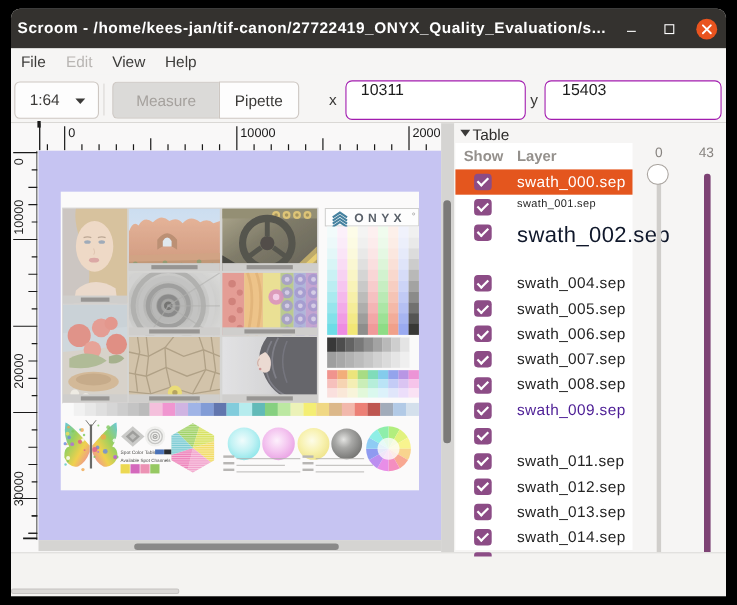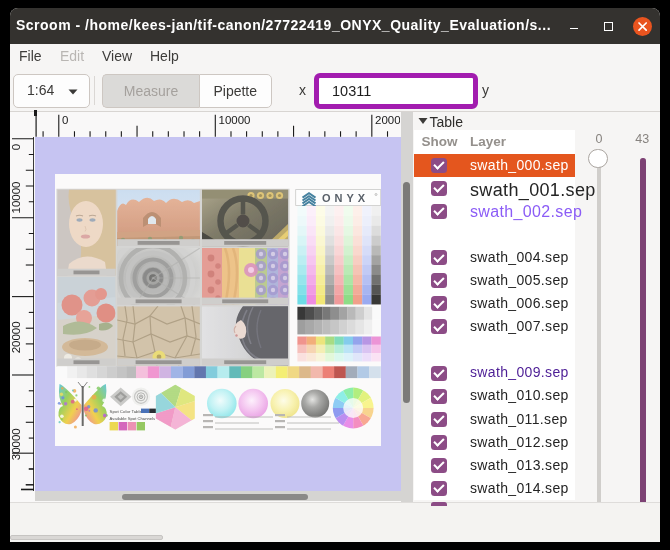--- a/index.html
+++ b/index.html
@@ -1,19 +1,19 @@
 <!DOCTYPE html>
 <html><head><meta charset="utf-8"><style>
 * { margin:0; padding:0; box-sizing:border-box; }
 body { width:670px; height:550px; background:#000; font-family:"Liberation Sans",sans-serif; position:relative; overflow:hidden; }
 #win { position:absolute; left:10px; top:8px; width:650px; height:534px; background:#f6f5f4; border-radius:8px 8px 0 0; overflow:hidden; }
 .cb { position:absolute; width:16px; height:15px; background:#8c4c86; border-radius:3.5px; }
 .cb::after { content:""; position:absolute; left:3.2px; top:3.4px; width:8.2px; height:4.2px; border-left:2.6px solid #fff; border-bottom:2.6px solid #fff; transform:rotate(-45deg); transform-origin:center; }
 .btn { position:absolute; background:#fdfdfd; border:1px solid #cdc7c2; font-size:14px; color:#3b3a38; display:flex; align-items:center; justify-content:center; }
-.entry { position:absolute; background:#ffffff; border:5px solid #a21caf; border-radius:6px; font-size:14.5px; color:#1c1c1c; display:flex; align-items:center; }
+.entry { position:absolute; background:#ffffff; border:1px solid #a21caf; border-radius:6px; font-size:14.5px; color:#1c1c1c; display:flex; }
 </style></head><body>
 <div id="win">
 
   <div style="position:absolute;left:0;top:0;width:650px;height:36.3px;background:#34322f;">
     <div style="position:absolute;left:6px;top:9px;width:560px;font-size:14px;font-weight:bold;color:#ffffff;white-space:nowrap;overflow:hidden;letter-spacing:0.5px;">Scroom - /home/kees-jan/tif-canon/27722419_ONYX_Quality_Evaluation/s...</div>
     <div style="position:absolute;left:559.8px;top:19.7px;width:8.4px;height:1.8px;background:#fff;"></div>
     <div style="position:absolute;left:593.5px;top:14px;width:9px;height:9px;border:1.4px solid #fff;"></div>
     <div style="position:absolute;left:622.7px;top:9px;width:19.2px;height:19.2px;border-radius:50%;background:#e9541f;">
       <svg width="19.2" height="19.2">
           <path d="M6 6 L13.2 13.2 M13.2 6 L6 13.2" stroke="#fff" stroke-width="1.7" stroke-linecap="round"></path>
@@ -36,20 +36,23 @@
         </svg>
     </div>
     <div style="position:absolute;left:83.5px;top:8px;width:1px;height:29px;background:#dad7d4;"></div>
     <div class="btn" style="left:189px;top:5.5px;width:72.5px;height:34.5px;border-radius:0 5px 5px 0;">Pipette</div>
     <div class="btn" style="left:92px;top:5.5px;width:97px;height:34.5px;border-radius:5px 0 0 5px;background:#dbdad8;color:#a5a19d;border-right:none;">Measure</div>
     <span style="position:absolute;left:289px;top:14px;font-size:14px;color:#3b3a38;">x</span>
     <div class="entry" style="left:304px;top:4.5px;width:164px;height:36px;">
         <span style="margin-left:13px;">10311</span>
       </div>
     <span style="position:absolute;left:472px;top:14px;font-size:14px;color:#3b3a38;">y</span>
+    <div class="entry" style="left:485px;top:4.5px;width:161px;height:36px;">
+        <span style="margin-left:15px;">15403</span>
+      </div>
   </div>
 
   <div style="position:absolute;left:0;top:103.5px;width:650px;height:391.5px;background:#f9f8f8;">
   </div>
 
   <div style="position:absolute;left:24px;top:104px;width:366px;height:24.7px;background:#f9f8f8;"></div>
   <svg width="365.5" height="24.7" viewBox="0 0 365.5 24.7" style="position:absolute;left:24.5px;top:104px">
       <line x1="1" y1="0" x2="1" y2="24.7" stroke="#1a1a1a" stroke-width="1.2"></line>
       <line x1="8.0" y1="24.7" x2="8.0" y2="19.2" stroke="#1a1a1a" stroke-width="1.1"></line>
       <line x1="23.7" y1="24.7" x2="23.7" y2="2.7" stroke="#1a1a1a" stroke-width="1.1"></line>
@@ -671,49 +674,52 @@
     </svg>
   <span style="position:absolute;left:419.5px;top:105.5px;font-size:14px;color:#2e2d2b;">Table</span>
   <span style="position:absolute;left:411.5px;top:125.5px;font-size:13.5px;font-weight:bold;color:#94908c;">Show</span>
   <span style="position:absolute;left:460px;top:125.5px;font-size:13.5px;font-weight:bold;color:#94908c;">Layer</span>
   <div style="position:absolute;left:404px;top:145.6px;width:160.5px;height:23.07px;background:#e4561e;">
       <span class="cb" style="left:17.2px;top:4.4px;"></span>
       <span style="position:absolute;left:56px;top:3.2px;font-size:14px;color:#ffffff;letter-spacing:0.35px;">swath_000.sep</span>
     </div>
 <div style="position:absolute;left:404px;top:168.7px;width:160.5px;height:23.07px;">
       <span class="cb" style="left:17.2px;top:4.4px;"></span>
-      <span style="position:absolute;left:56px;top:3.2px;font-size:18px;color:#242424;letter-spacing:0.35px;">swath_001.sep</span>
+      <span style="position:absolute;left:56px;top:3.2px;font-size:10px;color:#242424;letter-spacing:0.35px;">swath_001.sep</span>
     </div>
 <div style="position:absolute;left:404px;top:191.7px;width:160.5px;height:23.07px;">
       <span class="cb" style="left:17.2px;top:4.4px;"></span>
-      <span style="position:absolute;left:56px;top:3.2px;font-size:16px;color:#8b5cf6;letter-spacing:0.35px;">swath_002.sep</span>
+      <span style="position:absolute;left:56px;top:3.2px;font-size:20px;color:#0f172a;letter-spacing:0.35px;">swath_002.sep</span>
     </div>
 <div style="position:absolute;left:404px;top:237.9px;width:160.5px;height:23.07px;">
       <span class="cb" style="left:17.2px;top:4.4px;"></span>
       <span style="position:absolute;left:56px;top:3.2px;font-size:14px;color:#242424;letter-spacing:0.35px;">swath_004.sep</span>
     </div>
 <div style="position:absolute;left:404px;top:260.9px;width:160.5px;height:23.07px;">
       <span class="cb" style="left:17.2px;top:4.4px;"></span>
       <span style="position:absolute;left:56px;top:3.2px;font-size:14px;color:#242424;letter-spacing:0.35px;">swath_005.sep</span>
     </div>
 <div style="position:absolute;left:404px;top:284.0px;width:160.5px;height:23.07px;">
       <span class="cb" style="left:17.2px;top:4.4px;"></span>
       <span style="position:absolute;left:56px;top:3.2px;font-size:14px;color:#242424;letter-spacing:0.35px;">swath_006.sep</span>
     </div>
 <div style="position:absolute;left:404px;top:307.1px;width:160.5px;height:23.07px;">
       <span class="cb" style="left:17.2px;top:4.4px;"></span>
       <span style="position:absolute;left:56px;top:3.2px;font-size:14px;color:#242424;letter-spacing:0.35px;">swath_007.sep</span>
     </div>
+<div style="position:absolute;left:404px;top:330.2px;width:160.5px;height:23.07px;">
+      <span class="cb" style="left:17.2px;top:4.4px;"></span>
+      <span style="position:absolute;left:56px;top:3.2px;font-size:14px;color:#242424;letter-spacing:0.35px;">swath_008.sep</span>
+    </div>
 <div style="position:absolute;left:404px;top:353.2px;width:160.5px;height:23.07px;">
       <span class="cb" style="left:17.2px;top:4.4px;"></span>
       <span style="position:absolute;left:56px;top:3.2px;font-size:14px;color:#4c1d95;letter-spacing:0.35px;">swath_009.sep</span>
     </div>
 <div style="position:absolute;left:404px;top:376.3px;width:160.5px;height:23.07px;">
       <span class="cb" style="left:17.2px;top:4.4px;"></span>
-      <span style="position:absolute;left:56px;top:3.2px;font-size:14px;color:#242424;letter-spacing:0.35px;">swath_010.sep</span>
     </div>
 <div style="position:absolute;left:404px;top:399.4px;width:160.5px;height:23.07px;">
       <span class="cb" style="left:17.2px;top:4.4px;"></span>
       <span style="position:absolute;left:56px;top:3.2px;font-size:14px;color:#242424;letter-spacing:0.35px;">swath_011.sep</span>
     </div>
 <div style="position:absolute;left:404px;top:422.4px;width:160.5px;height:23.07px;">
       <span class="cb" style="left:17.2px;top:4.4px;"></span>
       <span style="position:absolute;left:56px;top:3.2px;font-size:14px;color:#242424;letter-spacing:0.35px;">swath_012.sep</span>
     </div>
 <div style="position:absolute;left:404px;top:445.5px;width:160.5px;height:23.07px;">

